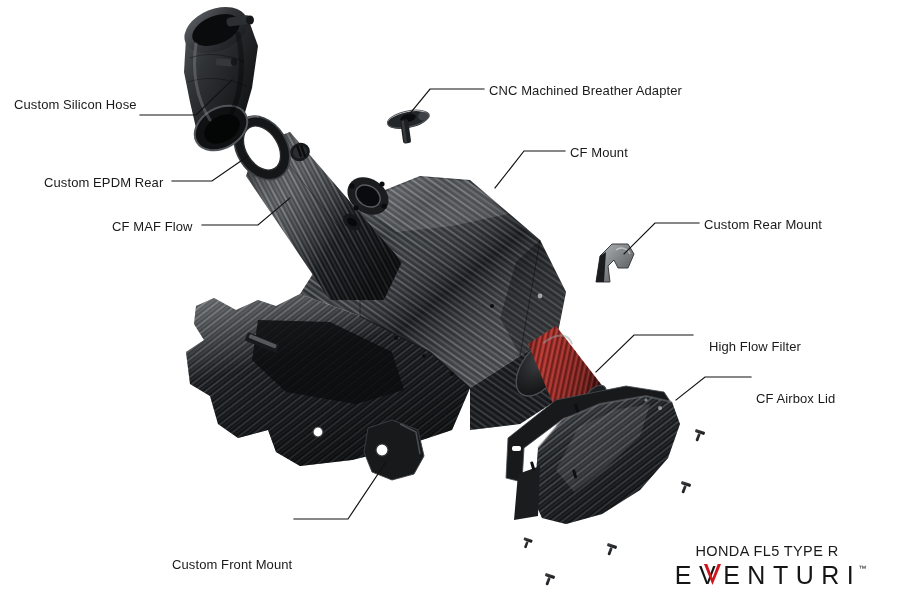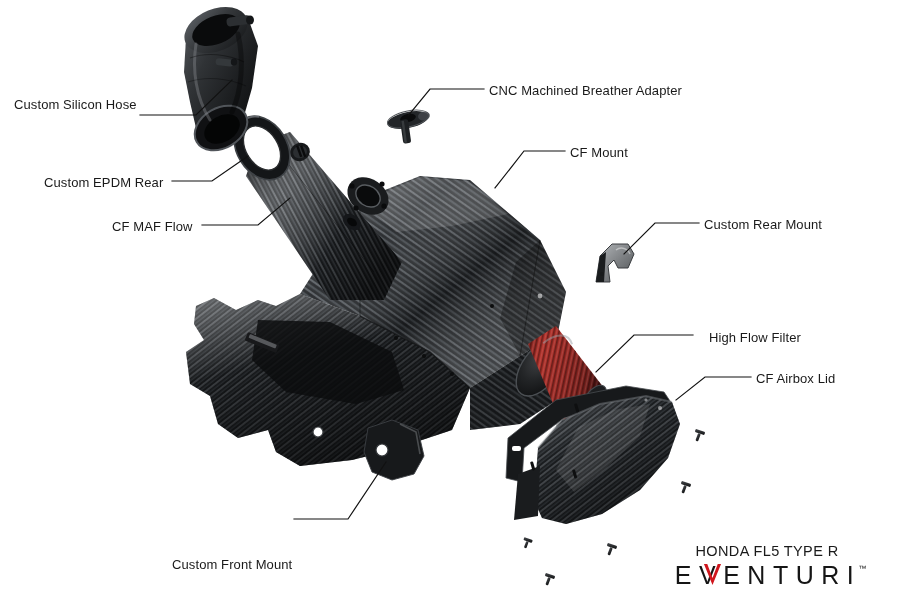--- a/index.html
+++ b/index.html
@@ -379,22 +379,22 @@
       </g>
   </svg>
 
   <div id="callout-layer">
       <div class="callout-text" style="left: 14px; top: 98px;">Custom Silicon Hose</div>
       <div class="callout-text" style="left: 44px; top: 176px;">Custom EPDM Rear</div>
       <div class="callout-text" style="left: 112px; top: 220px;">CF MAF Flow</div>
       <div class="callout-text" style="left: 489px; top: 84px;">CNC Machined Breather Adapter</div>
       <div class="callout-text" style="left: 570px; top: 146px;">CF Mount</div>
       <div class="callout-text" style="left: 704px; top: 218px;">Custom Rear Mount</div>
-      <div class="callout-text" style="left: 698px; top: 331px; padding-left: 11px;">High Flow Filter</div>
-      <div class="callout-text" style="left: 756px; top: 372px;">CF Airbox Lid</div>
+      <div class="callout-text" style="left: 698px; top: 340px; padding-left: 11px;">High Flow Filter</div>
+      <div class="callout-text" style="left: 756px; top: 392px;">CF Airbox Lid</div>
       <div class="callout-text" style="left: 172px; top: 514px; margin-top: 44px;">Custom Front Mount</div>
     </div>
 
   <div id="brand">
     <div id="brand-model">HONDA FL5 TYPE R</div>
     <div id="brand-logo">
       <span id="brand-word">EVENTURI</span>
       <svg id="brand-v" viewBox="0 0 20 24">
         <polygon points="1,0 10,22 19,0 15.5,0 10,14.5 4.5,0" fill="#d0161d"></polygon>
       </svg>

